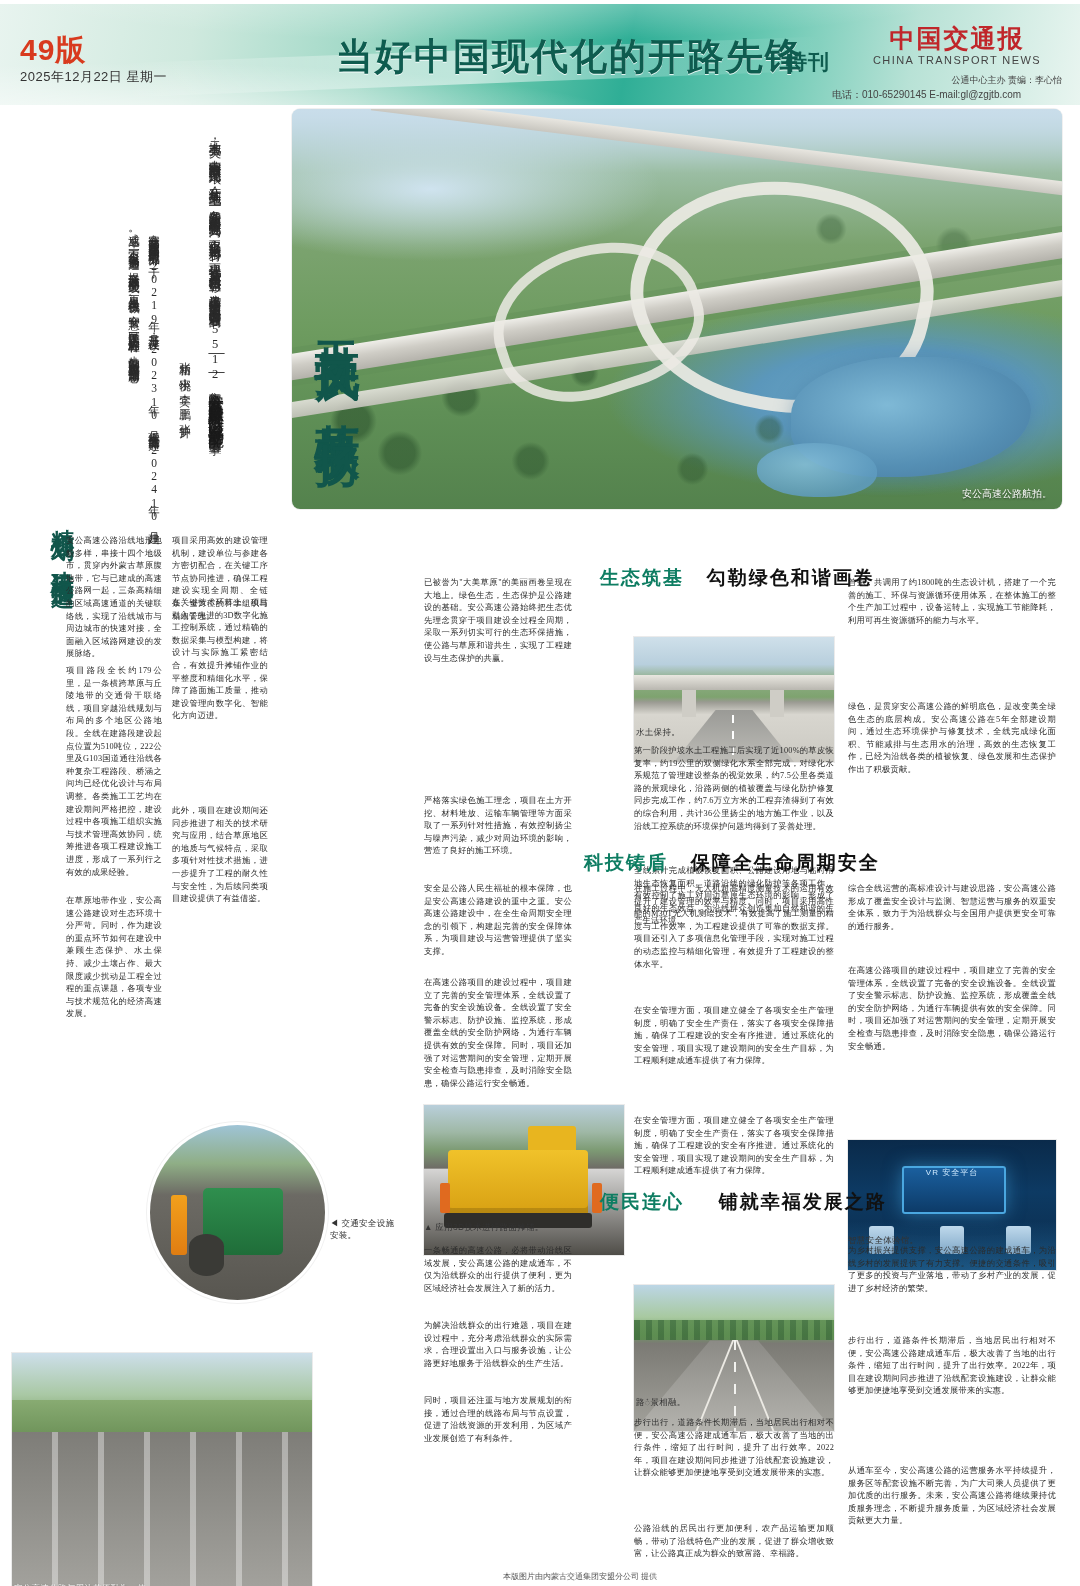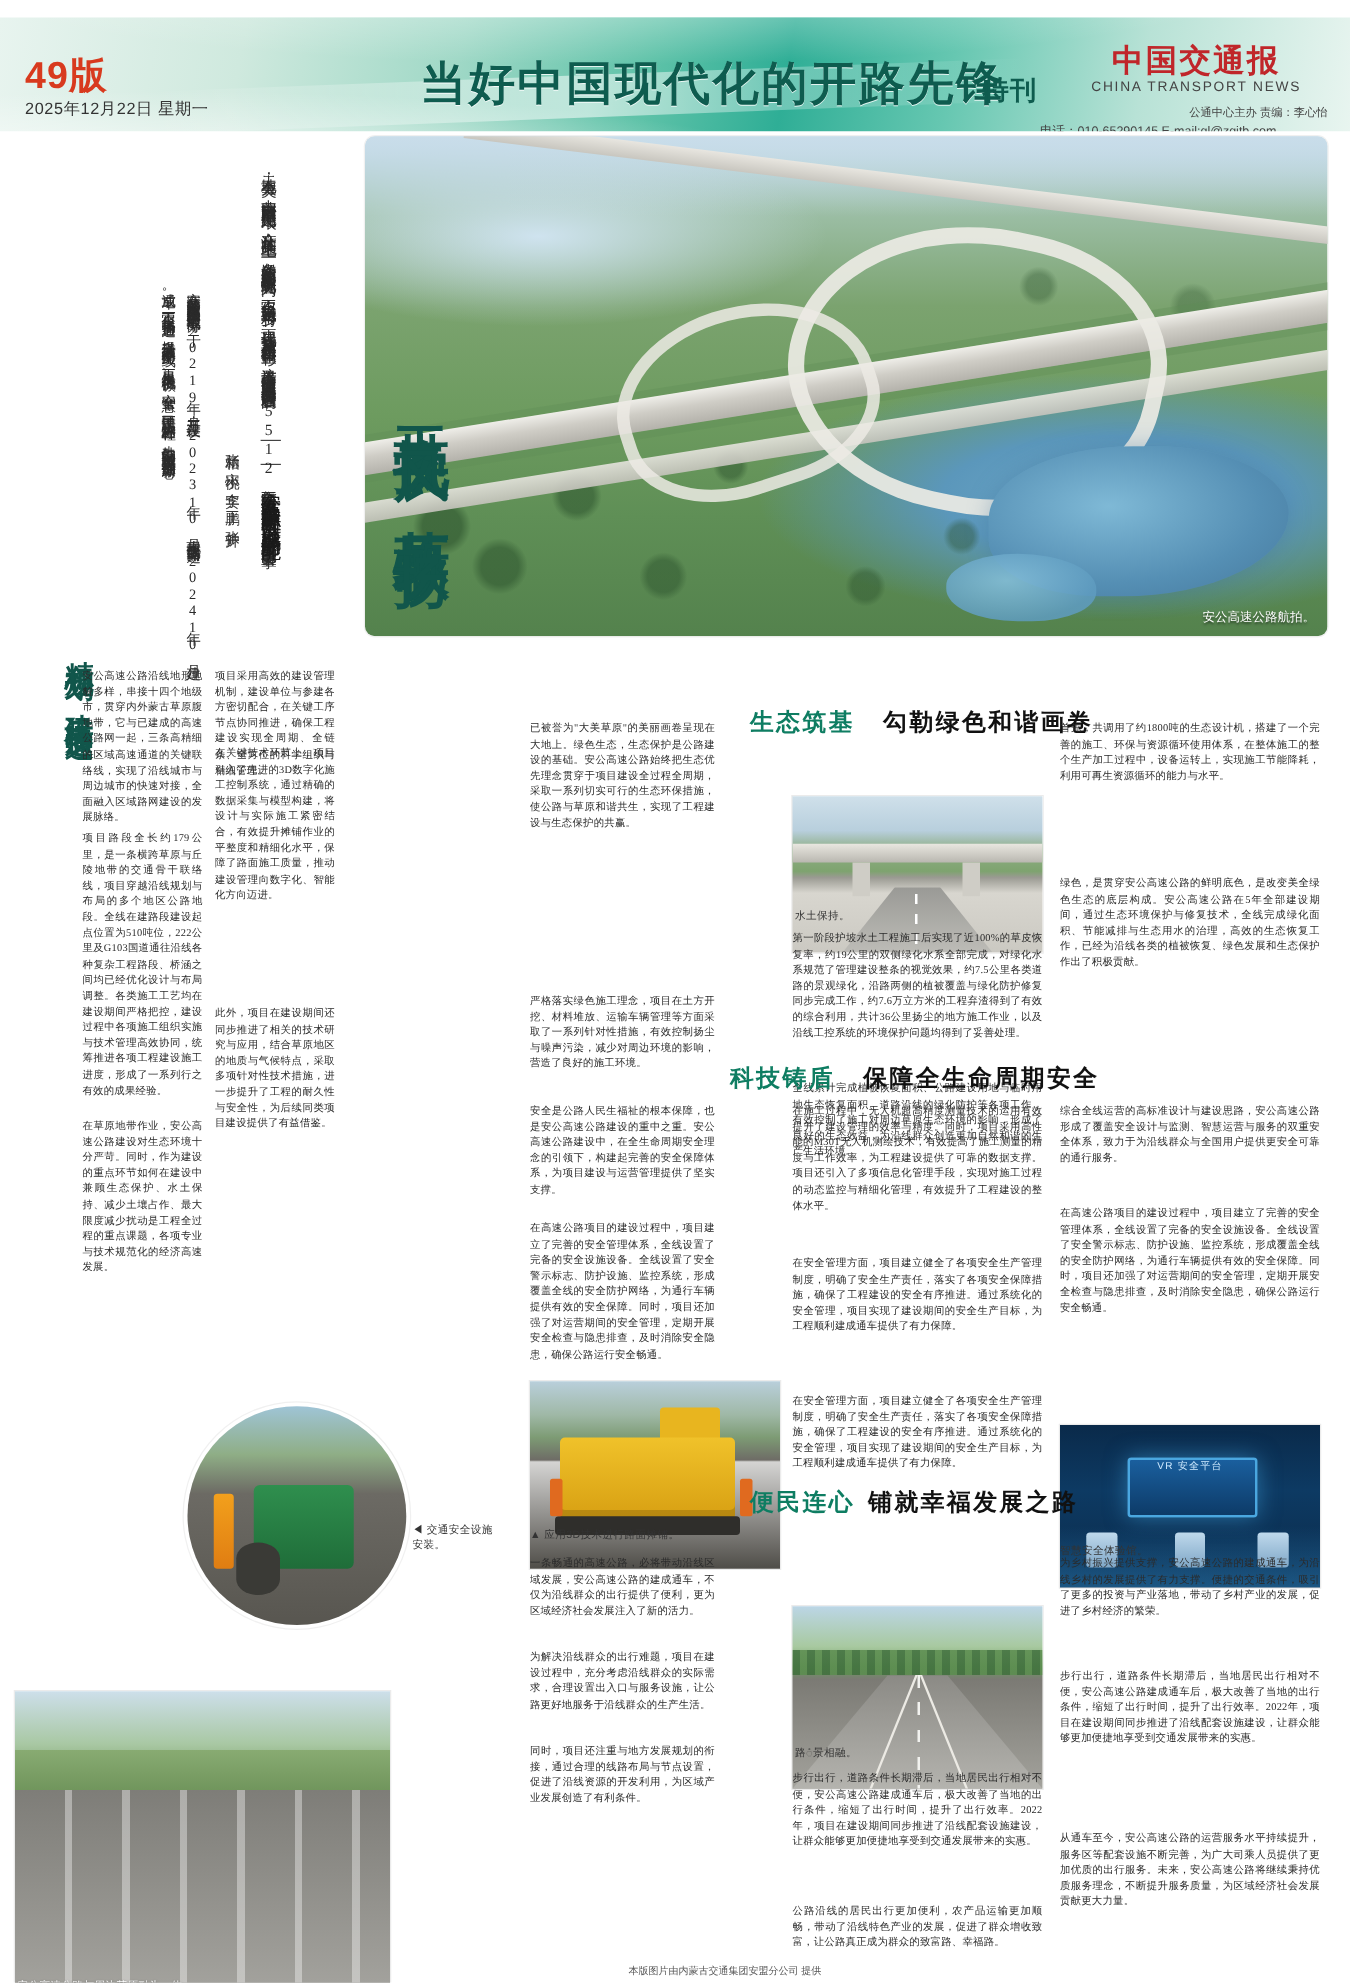--- a/index.html
+++ b/index.html
@@ -8,21 +8,21 @@
     background:#ffffff;
     font-family:"Liberation Serif", serif;
     color:#1a1a1a;
     overflow:hidden;
     position:relative;
   }
   .page{position:absolute;inset:0;}
 
   
   .masthead{
-    position:absolute;left:0;top:14px;width:1080px;height:105px;
+    position:absolute;left:0;top:4px;width:1080px;height:105px;
     background:linear-gradient(100deg,#e8f4ef 0%,#cfe9de 18%,#9fd8c6 34%,#5ec2a8 48%,#2fae96 58%,#66c7b1 70%,#b8e2d6 84%,#e9f5f0 100%);
     overflow:hidden;
   }
   .mh-swoosh{
     position:absolute;left:0;top:0;width:1080px;height:105px;
     background:
       radial-gradient(120% 160% at 12% 120%, rgba(255,255,255,.85) 0%, rgba(255,255,255,0) 40%),
       radial-gradient(90% 120% at 45% -30%, rgba(255,255,255,.55) 0%, rgba(255,255,255,0) 55%);
   }
   .mh-band{
@@ -461,21 +461,21 @@
       <div class="pod" style="left:10%;"></div>
       <div class="pod" style="left:44%;"></div>
       <div class="pod" style="left:76%;"></div>
     </div>
     <div class="cap" style="left:848px;top:1130px;">智慧安全体验馆。</div>
 
     <div class="col" style="left:634px;top:1010px;width:200px;">在安全管理方面，项目建立健全了各项安全生产管理制度，明确了安全生产责任，落实了各项安全保障措施，确保了工程建设的安全有序推进。通过系统化的安全管理，项目实现了建设期间的安全生产目标，为工程顺利建成通车提供了有力保障。</div>
 
     <div class="sec" style="left:600px;top:1084px;">
       <span class="tag">便民连心</span>
-      <span class="txt" style="margin-left:2px;">铺就幸福发展之路</span>
+      <span class="txt" style="margin-left:26px;">铺就幸福发展之路</span>
     </div>
 
     <div class="col" style="left:424px;top:1140px;width:148px;">一条畅通的高速公路，必将带动沿线区域发展，安公高速公路的建成通车，不仅为沿线群众的出行提供了便利，更为区域经济社会发展注入了新的活力。</div>
     <div class="col" style="left:424px;top:1215px;width:148px;">为解决沿线群众的出行难题，项目在建设过程中，充分考虑沿线群众的实际需求，合理设置出入口与服务设施，让公路更好地服务于沿线群众的生产生活。</div>
     <div class="col" style="left:424px;top:1290px;width:148px;">同时，项目还注重与地方发展规划的衔接，通过合理的线路布局与节点设置，促进了沿线资源的开发利用，为区域产业发展创造了有利条件。</div>
 
     <div class="photo ph-road" style="left:634px;top:1140px;width:200px;height:146px;">
       <div class="treerow"></div>
       <div class="asphalt"></div>
       <div class="edge-l"></div>

